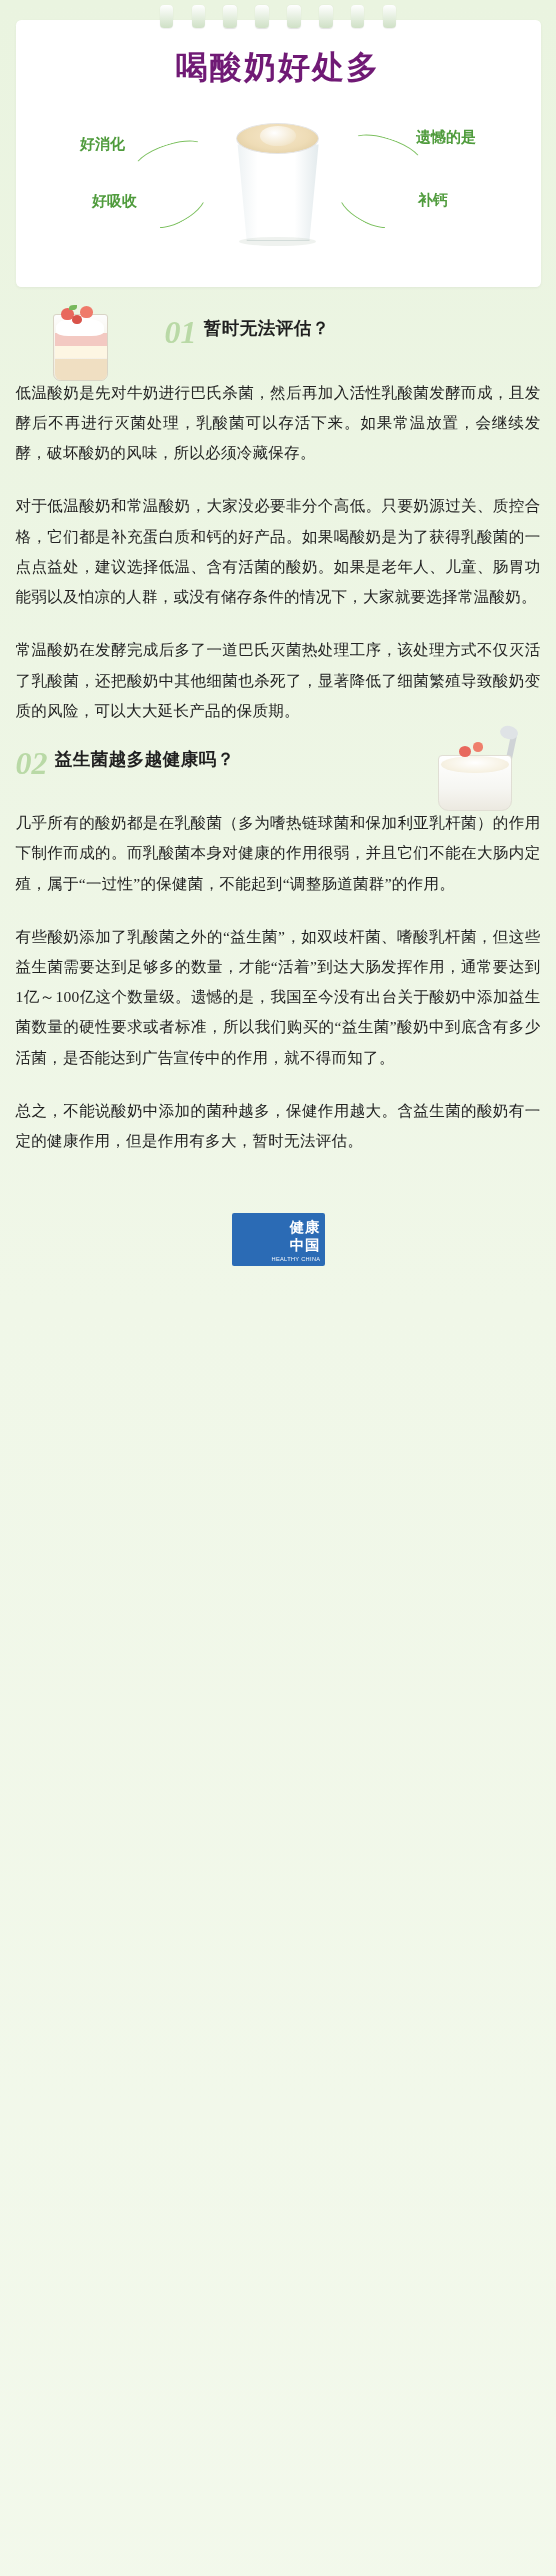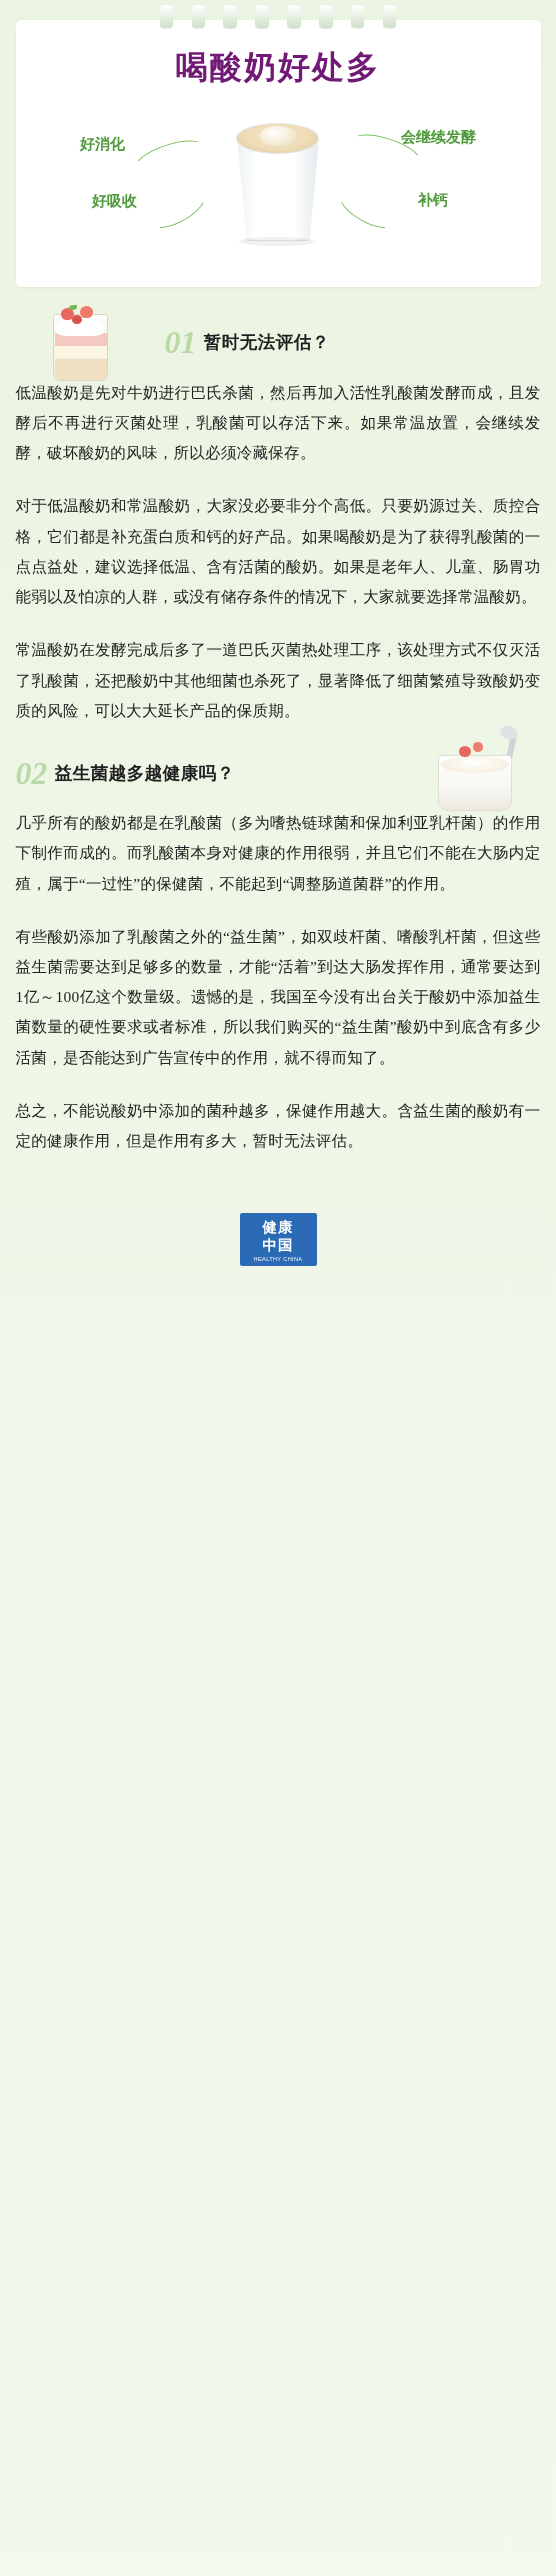--- a/index.html
+++ b/index.html
@@ -135,21 +135,21 @@
   .content {
     margin: 13.4px 15.5px 0 15.5px;
     background: transparent;
   }
 
   .section { margin-bottom: 5.2px; }
 
   .sec-head {
     position: relative;
     display: flex;
-    align-items: center;
+    align-items: flex-start;
     gap: 7.2px;
     padding: 15.5px 0 9.3px 0;
     min-height: 77px;
   }
   .sec-num {
     font-size: 32px;
     color: #b9d9a6;
     font-weight: bold;
     font-family: "Liberation Serif", serif;
     font-style: italic;
@@ -228,25 +228,25 @@
   p.para:last-child { margin-bottom: 0; }
 
   
   .footer {
     margin-top: 36px;
     padding: 20.6px 0 24px 0;
     display: flex;
     justify-content: center;
   }
   .logo {
-    width: 77px;
+    width: 93px;
     background: #2b6bb5;
     border-radius: 2.1px;
     padding: 5.2px 4.1px 4.1px 4.1px;
-    text-align: center;
+    text-align: right;
     color: #ffffff;
   }
   .logo .cn {
     font-size: 14.4px;
     font-weight: bold;
     letter-spacing: 1px;
     font-family: "Liberation Serif", serif;
     line-height: 1.25;
   }
   .logo .en {
@@ -275,21 +275,21 @@
   <div class="header-card">
     <div class="main-title">喝酸奶好处多</div>
 
     <div class="hero">
       <div class="arc arc-a"></div>
       <div class="arc arc-b"></div>
       <div class="arc arc-c"></div>
       <div class="arc arc-d"></div>
 
       <div class="tag tag-a">好消化</div>
-      <div class="tag tag-b">会继续发酵</div>
+      <div class="tag tag-b">遗憾的是</div>
       <div class="tag tag-c">好吸收</div>
       <div class="tag tag-d">补钙</div>
 
       <div class="cup">
         <div class="body"></div>
         <div class="lid"></div>
         <div class="swirl"></div>
         <div class="shadow"></div>
       </div>
     </div>

